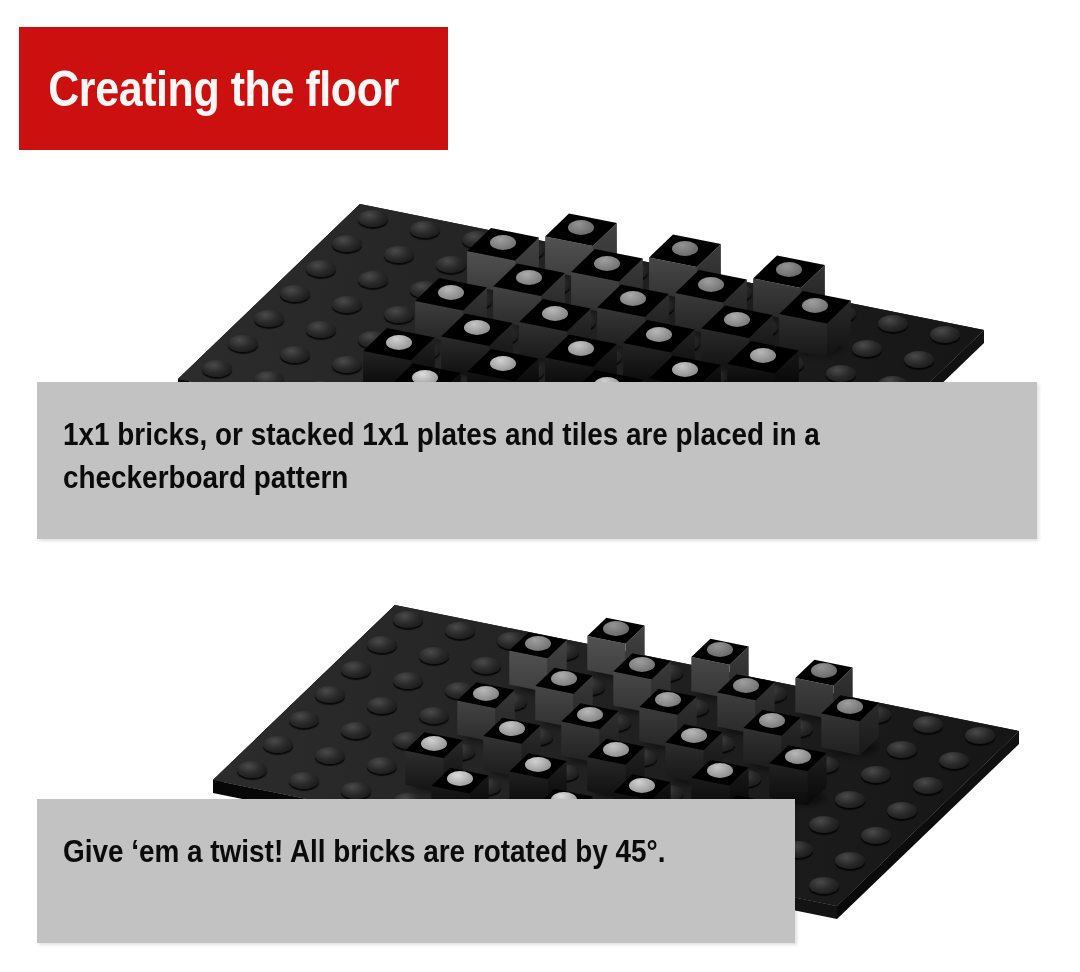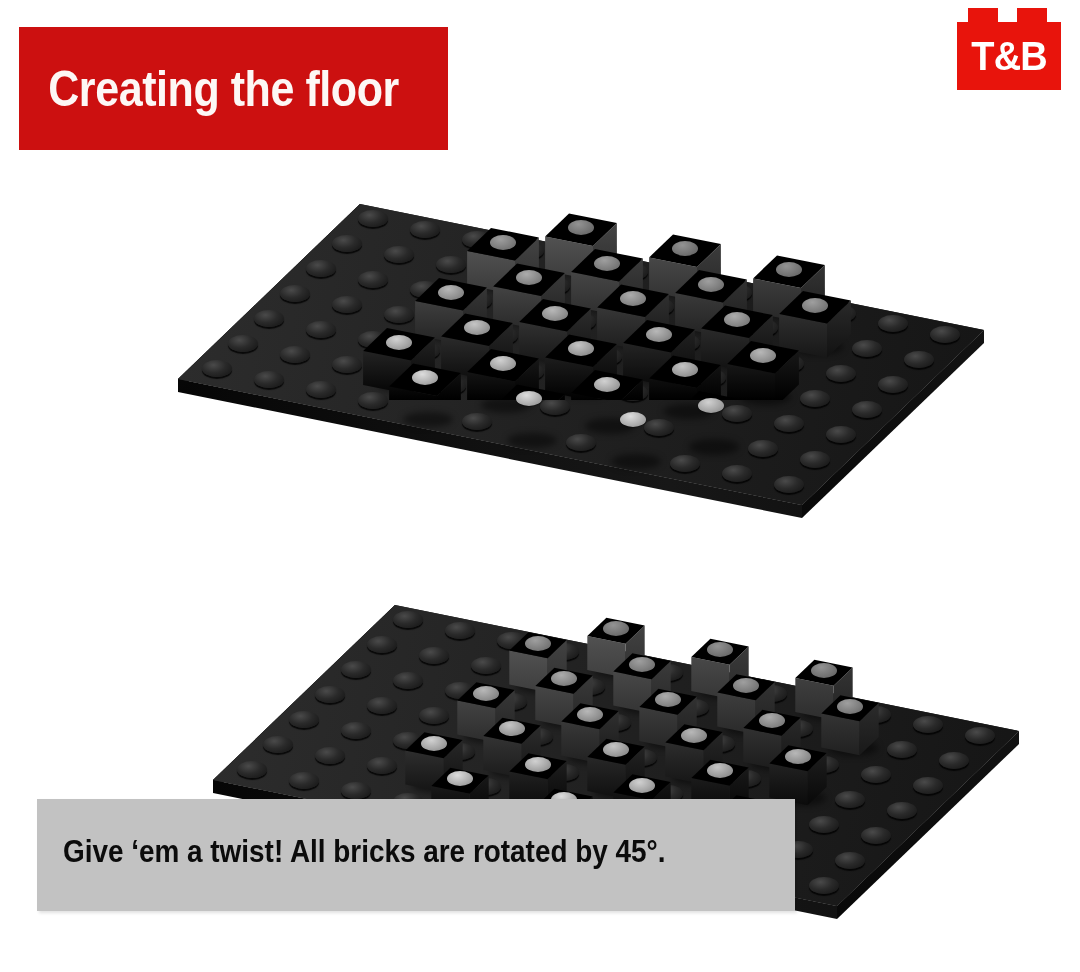--- a/index.html
+++ b/index.html
@@ -56,21 +56,21 @@
   }
   #step1-badge{left:19px;top:304px;width:150px;height:93px;}
   #step2-badge{left:19px;top:721px;width:150px;height:93px;}
 
   
   .caption{
     position:absolute;background:#c2c2c2;z-index:20;
     box-shadow:2px 2px 3px rgba(0,0,0,.12);
   }
   #caption1{left:37px;top:382px;width:1000px;height:157px;}
-  #caption2{left:37px;top:799px;width:758px;height:112px;}
+  #caption2{left:37px;top:799px;width:758px;height:144px;}
   .caption-text{
     position:absolute;
     color:#0b0b0b;font-size:31px;font-weight:bold;line-height:1.38;
     transform:scaleX(0.9);transform-origin:left top;
     white-space:pre-wrap;
   }
   #caption1 .caption-text{left:26px;top:32px;width:1090px;}
   #caption2 .caption-text{left:26px;top:32px;width:820px;}
 
   
@@ -114,26 +114,20 @@
 </style>
 </head>
 <body>
 
 <div class="stage">
 
   <div class="title-bar">
     <div class="title-text">Creating the floor</div>
   </div>
 
-  <div class="logo">
-    <div class="logo-stud a"></div>
-    <div class="logo-stud b"></div>
-    <div class="logo-body"></div>
-    <div class="logo-label">T&amp;B</div>
-  </div>
 
   <div class="scene" id="scene1">
     <div class="iso" id="iso1">
         <div class="plate-wrap" style="left: 0px; top: 0px; width: 866px; height: 374px;">
           <div class="plate-front" style="left: 0px; top: 0px; width: 866px; height: 374px; clip-path: polygon(28px 219px, 652px 345px, 652px 358px, 28px 232px); background: linear-gradient(90deg, rgb(5, 5, 5), rgb(23, 23, 23) 60%, rgb(10, 10, 10));"></div>
           <div class="plate-side" style="left: 0px; top: 0px; width: 866px; height: 374px; clip-path: polygon(210px 44px, 28px 219px, 28px 232px, 210px 57px); background: linear-gradient(rgb(17, 17, 17), rgb(0, 0, 0));"></div>
           <div class="plate-side" style="left: 0px; top: 0px; width: 866px; height: 374px; clip-path: polygon(834px 170px, 652px 345px, 652px 358px, 834px 183px); background: linear-gradient(rgb(28, 28, 28), rgb(8, 8, 8));"></div>
           <div class="plate-top" style="left: 0px; top: 0px; width: 866px; height: 374px; clip-path: polygon(210px 44px, 834px 170px, 652px 345px, 28px 219px); background-image: linear-gradient(100deg, rgb(46, 46, 46) 0%, rgb(35, 35, 35) 40%, rgb(20, 20, 20) 100%);"></div>
         </div>
         <div class="stud" style="left: 208px; top: 50.25px; width: 30px; height: 17px;"></div>
@@ -360,20 +354,24 @@
           <div style="position: absolute; left: 0px; top: 0px; width: 100%; height: 100%; background: linear-gradient(rgb(139, 139, 139), rgb(0, 0, 0)); clip-path: polygon(495px 278.1px, 518.9px 255.1px, 518.9px 289.1px, 495px 312.1px);"></div>
           <div style="position: absolute; left: 0px; top: 0px; width: 100%; height: 100%; background: linear-gradient(120deg, rgb(0, 0, 0), rgb(0, 0, 0)); clip-path: polygon(471px 245.4px, 518.9px 255.1px, 495px 278.1px, 447.1px 268.4px);"></div>
         </div>
         <div class="stud light" style="left: 469.8px; top: 252.27px; width: 26.4px; height: 14.96px; background: radial-gradient(at 40% 28%, rgb(221, 221, 221) 0%, rgb(176, 176, 176) 55%, rgb(138, 138, 138) 100%); box-shadow: rgba(0, 0, 0, 0.35) 0px 1px 1px;"></div>
         <div class="stud" style="left: 520px; top: 294.75px; width: 30px; height: 17px;"></div>
         <div class="stud" style="left: 572px; top: 305.25px; width: 30px; height: 17px;"></div>
         <div class="stud" style="left: 624px; top: 315.75px; width: 30px; height: 17px;"></div>
       </div>
   </div>
 
+  <div class="caption" id="caption1">
+    <div class="caption-text">1x1 bricks, or stacked 1x1 plates and tiles are placed in a
+checkerboard pattern</div>
+  </div>
 
   <div class="scene" id="scene2">
     <div class="iso" id="iso2">
         <div class="plate-wrap" style="left: 0px; top: 0px; width: 866px; height: 374px;">
           <div class="plate-front" style="left: 0px; top: 0px; width: 866px; height: 374px; clip-path: polygon(28px 235px, 652px 361px, 652px 374px, 28px 248px); background: linear-gradient(90deg, rgb(5, 5, 5), rgb(23, 23, 23) 60%, rgb(10, 10, 10));"></div>
           <div class="plate-side" style="left: 0px; top: 0px; width: 866px; height: 374px; clip-path: polygon(210px 60px, 28px 235px, 28px 248px, 210px 73px); background: linear-gradient(rgb(17, 17, 17), rgb(0, 0, 0));"></div>
           <div class="plate-side" style="left: 0px; top: 0px; width: 866px; height: 374px; clip-path: polygon(834px 186px, 652px 361px, 652px 374px, 834px 199px); background: linear-gradient(rgb(28, 28, 28), rgb(8, 8, 8));"></div>
           <div class="plate-top" style="left: 0px; top: 0px; width: 866px; height: 374px; clip-path: polygon(210px 60px, 834px 186px, 652px 361px, 28px 235px); background-image: linear-gradient(100deg, rgb(46, 46, 46) 0%, rgb(35, 35, 35) 40%, rgb(20, 20, 20) 100%);"></div>
         </div>
         <div class="stud" style="left: 208px; top: 66.25px; width: 30px; height: 17px;"></div>

